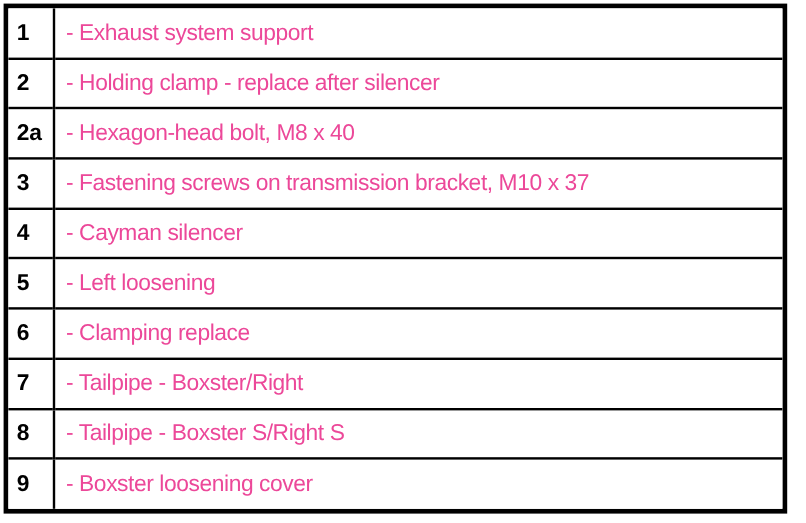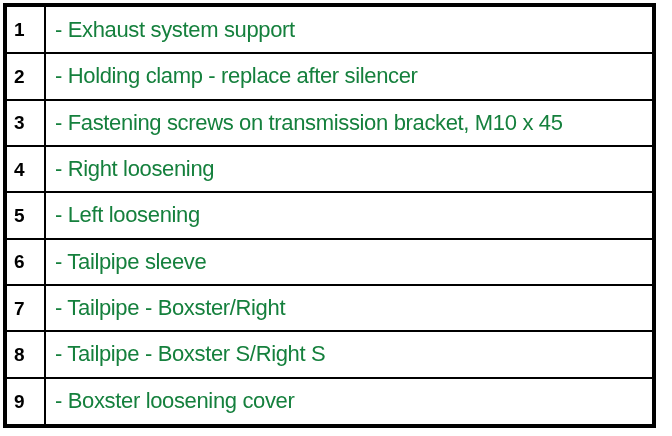--- a/index.html
+++ b/index.html
@@ -63,23 +63,23 @@
     color: #000000;
     letter-spacing: -0.2px;
     white-space: nowrap;
   }
 
   td.item-desc {
     box-sizing: border-box;
     vertical-align: middle;
     padding: 0 2px 0 9px;
     font-weight: normal;
-    font-size: 22px;
+    font-size: 19px;
     line-height: 1;
-    color: #15803d;
+    color: #ec4899;
     letter-spacing: -0.35px;
     white-space: nowrap;
     overflow: hidden;
   }
 </style>
 </head>
 <body>
 
 <div id="legend-root">
   <div id="legend-table">
@@ -89,39 +89,43 @@
         <tr>
           <td class="item-no">1</td>
           <td class="item-desc">- Exhaust system support</td>
         </tr>
 
         <tr>
           <td class="item-no">2</td>
           <td class="item-desc">- Holding clamp - replace after silencer</td>
         </tr>
 
+        <tr>
+          <td class="item-no">2a</td>
+          <td class="item-desc">- Hexagon-head bolt, M8 x 40</td>
+        </tr>
 
         <tr>
           <td class="item-no">3</td>
-          <td class="item-desc">- Fastening screws on transmission bracket, M10 x 45</td>
+          <td class="item-desc">- Fastening screws on transmission bracket, M10 x 37</td>
         </tr>
 
         <tr>
           <td class="item-no">4</td>
-          <td class="item-desc">- Right loosening</td>
+          <td class="item-desc">- Cayman silencer</td>
         </tr>
 
         <tr>
           <td class="item-no">5</td>
           <td class="item-desc">- Left loosening</td>
         </tr>
 
         <tr>
           <td class="item-no">6</td>
-          <td class="item-desc">- Tailpipe sleeve</td>
+          <td class="item-desc">- Clamping replace</td>
         </tr>
 
         <tr>
           <td class="item-no">7</td>
           <td class="item-desc">- Tailpipe - Boxster/Right</td>
         </tr>
 
         <tr>
           <td class="item-no">8</td>
           <td class="item-desc">- Tailpipe - Boxster S/Right S</td>

